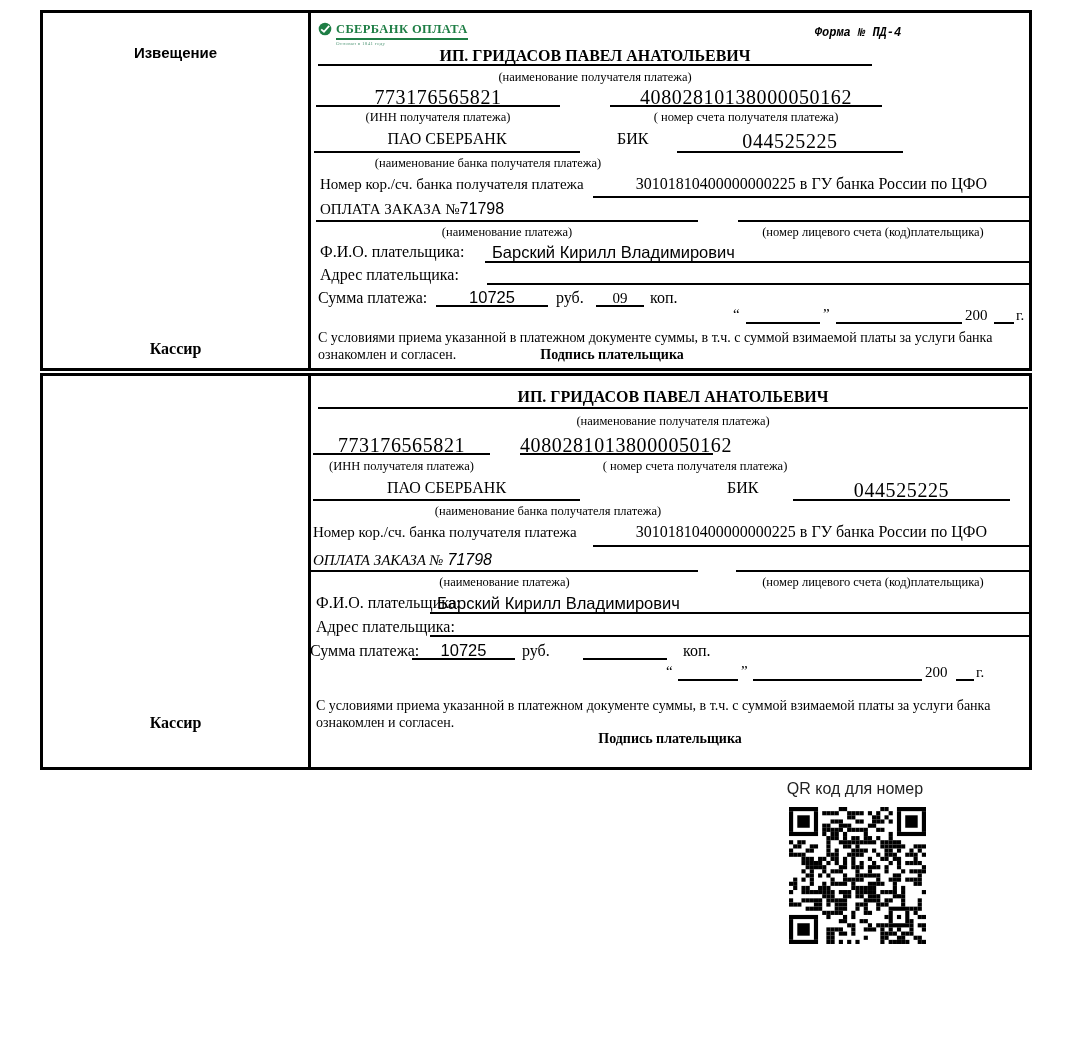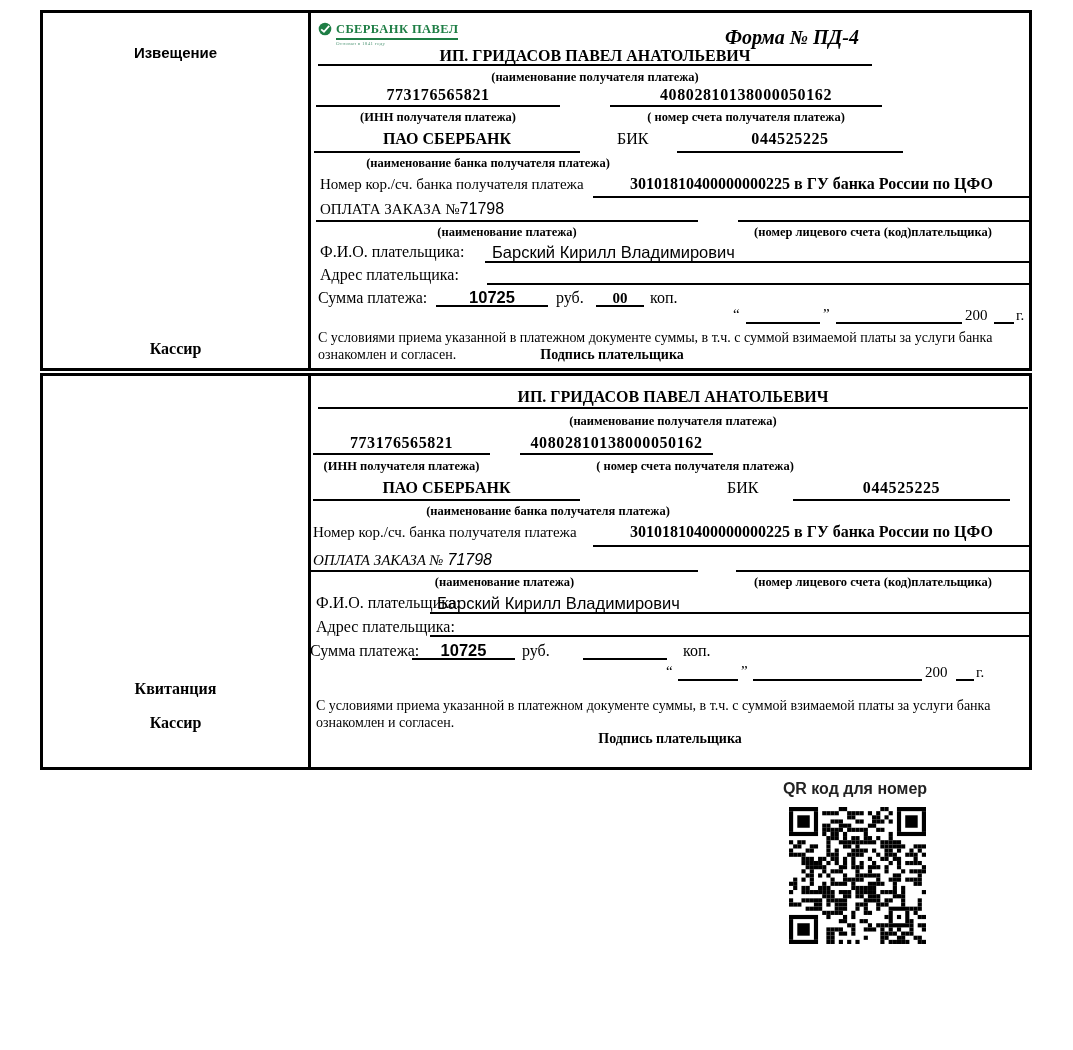--- a/index.html
+++ b/index.html
@@ -1,26 +1,26 @@
 <!DOCTYPE html>
 <html><head>
 <meta charset="utf-8">
 <style>
   html,body{margin:0;padding:0;background:#fff;}
   #canvas{position:relative;width:1073px;height:1050px;background:#fff;overflow:hidden;}
   .abs{position:absolute;white-space:nowrap;color:#000;}
   .ser{font-family:"Liberation Serif","DejaVu Serif",serif;}
   .san{font-family:"Liberation Sans","DejaVu Sans",sans-serif;}
-  .c{text-align:center;font-weight:bold;}
+  .c{text-align:center;}
   .b{font-weight:bold;}
   .i{font-style:italic;}
   .cap{font-size:12.5px;}
   .lbl{font-size:15px;}
   .val{font-size:16px;}
-  .num{font-size:16px;letter-spacing:0.6px;}
+  .num{font-size:20px;letter-spacing:0.6px;}
   .ln{position:absolute;height:2px;background:#000;}
   .box{position:absolute;border:3px solid #000;background:#fff;}
   .vdiv{position:absolute;width:3px;background:#000;}
   .agr{font-size:14px;}
   .logo-row{display:flex;align-items:flex-start;gap:4px;}
   .logo-txt{display:inline-block;border-bottom:2px solid #1e7e45;padding-bottom:1px;}
   .logo-name{font-size:12.5px;font-weight:bold;color:#1e7e45;letter-spacing:0.4px;}
   .logo-tag{font-size:5px;color:#5a9c7e;letter-spacing:0.3px;margin-top:1px;}
 </style>
 </head>
@@ -33,26 +33,26 @@
 
   <div class="abs san b c" style="left:43px;top:44px;width:265px;font-size:15px;">Извещение</div>
   <div class="abs ser b c" style="left:43px;top:340px;width:265px;font-size:16px;">Кассир</div>
 
   <div class="abs logo-row" style="left:318px;top:22px;">
     <svg width="14" height="14" viewBox="0 0 20 20">
       <circle cx="10" cy="10" r="9" fill="#1e7e45"></circle>
       <path d="M4.5 10.5 L8.5 14 L16 5.5" stroke="#fff" stroke-width="2.6" fill="none"></path>
     </svg>
     <span class="logo-txt">
-      <span class="logo-name" style="display:block;">СБЕРБАНК ПАВЕЛ</span>
+      <span class="logo-name" style="display:block;">СБЕРБАНК ОПЛАТА</span>
     </span>
   </div>
   <div class="abs logo-tag" style="left:336px;top:40px;">Основан в 1841 году</div>
 
-  <div class="abs ser b i c" style="left:692px;top:26px;width:200px;font-size:20px;">Форма № ПД-4</div>
+  <div class="abs ser b i c" style="left:758px;top:26px;width:200px;font-size:12px;font-family:Liberation Mono, monospace;">Форма № ПД-4</div>
 
   <div class="abs ser b c" style="left:318px;top:47px;width:554px;font-size:16px;">ИП. ГРИДАСОВ ПАВЕЛ АНАТОЛЬЕВИЧ</div>
   <div class="ln" style="left:318px;top:64px;width:554px;"></div>
   <div class="abs ser cap c" style="left:318px;top:70px;width:554px;">(наименование получателя платежа)</div>
 
   <div class="abs ser num c" style="left:316px;top:86px;width:244px;">773176565821</div>
   <div class="ln" style="left:316px;top:105px;width:244px;"></div>
   <div class="abs ser num c" style="left:610px;top:86px;width:272px;">40802810138000050162</div>
   <div class="ln" style="left:610px;top:105px;width:272px;"></div>
   <div class="abs ser cap c" style="left:316px;top:110px;width:244px;">(ИНН получателя платежа)</div>
@@ -81,40 +81,39 @@
   <div class="abs san" style="left:492px;top:243px;font-size:16.5px;">Барский Кирилл Владимирович</div>
   <div class="ln" style="left:485px;top:261px;width:545px;"></div>
 
   <div class="abs ser val" style="left:320px;top:266px;">Адрес плательщика:</div>
   <div class="ln" style="left:487px;top:283px;width:543px;"></div>
 
   <div class="abs ser val" style="left:318px;top:289px;">Сумма платежа:</div>
   <div class="abs san c" style="left:436px;top:288px;width:112px;font-size:16.5px;">10725</div>
   <div class="ln" style="left:436px;top:305px;width:112px;"></div>
   <div class="abs ser val" style="left:556px;top:289px;">руб.</div>
-  <div class="abs ser c" style="left:596px;top:290px;width:48px;font-size:15px;">00</div>
+  <div class="abs ser c" style="left:596px;top:290px;width:48px;font-size:15px;">09</div>
   <div class="ln" style="left:596px;top:305px;width:48px;"></div>
   <div class="abs ser val" style="left:650px;top:289px;">коп.</div>
 
   <div class="abs ser lbl" style="left:733px;top:306px;">“</div>
   <div class="ln" style="left:746px;top:322px;width:74px;"></div>
   <div class="abs ser lbl" style="left:823px;top:306px;">”</div>
   <div class="ln" style="left:836px;top:322px;width:126px;"></div>
   <div class="abs ser lbl" style="left:965px;top:307px;">200</div>
   <div class="ln" style="left:994px;top:322px;width:20px;"></div>
   <div class="abs ser lbl" style="left:1016px;top:307px;">г.</div>
 
   <div class="abs ser agr" style="left:318px;top:330px;">С условиями приема указанной в платежном документе суммы, в т.ч. с суммой взимаемой платы за услуги банка</div>
   <div class="abs ser agr" style="left:318px;top:347px;">ознакомлен и согласен.</div>
   <div class="abs ser agr b c" style="left:527px;top:347px;width:170px;">Подпись плательщика</div>
 
   <div class="box" style="left:40px;top:373px;width:986px;height:391px;"></div>
   <div class="vdiv" style="left:308px;top:373px;height:397px;"></div>
 
-  <div class="abs ser b c" style="left:43px;top:680px;width:265px;font-size:16px;">Квитанция</div>
   <div class="abs ser b c" style="left:43px;top:714px;width:265px;font-size:16px;">Кассир</div>
 
   <div class="abs ser b c" style="left:318px;top:388px;width:710px;font-size:16px;">ИП. ГРИДАСОВ ПАВЕЛ АНАТОЛЬЕВИЧ</div>
   <div class="ln" style="left:318px;top:407px;width:710px;"></div>
   <div class="abs ser cap c" style="left:318px;top:414px;width:710px;">(наименование получателя платежа)</div>
 
   <div class="abs ser num c" style="left:313px;top:434px;width:177px;">773176565821</div>
   <div class="ln" style="left:313px;top:453px;width:177px;"></div>
   <div class="abs ser num c" style="left:520px;top:434px;width:193px;">40802810138000050162</div>
   <div class="ln" style="left:520px;top:453px;width:193px;"></div>

